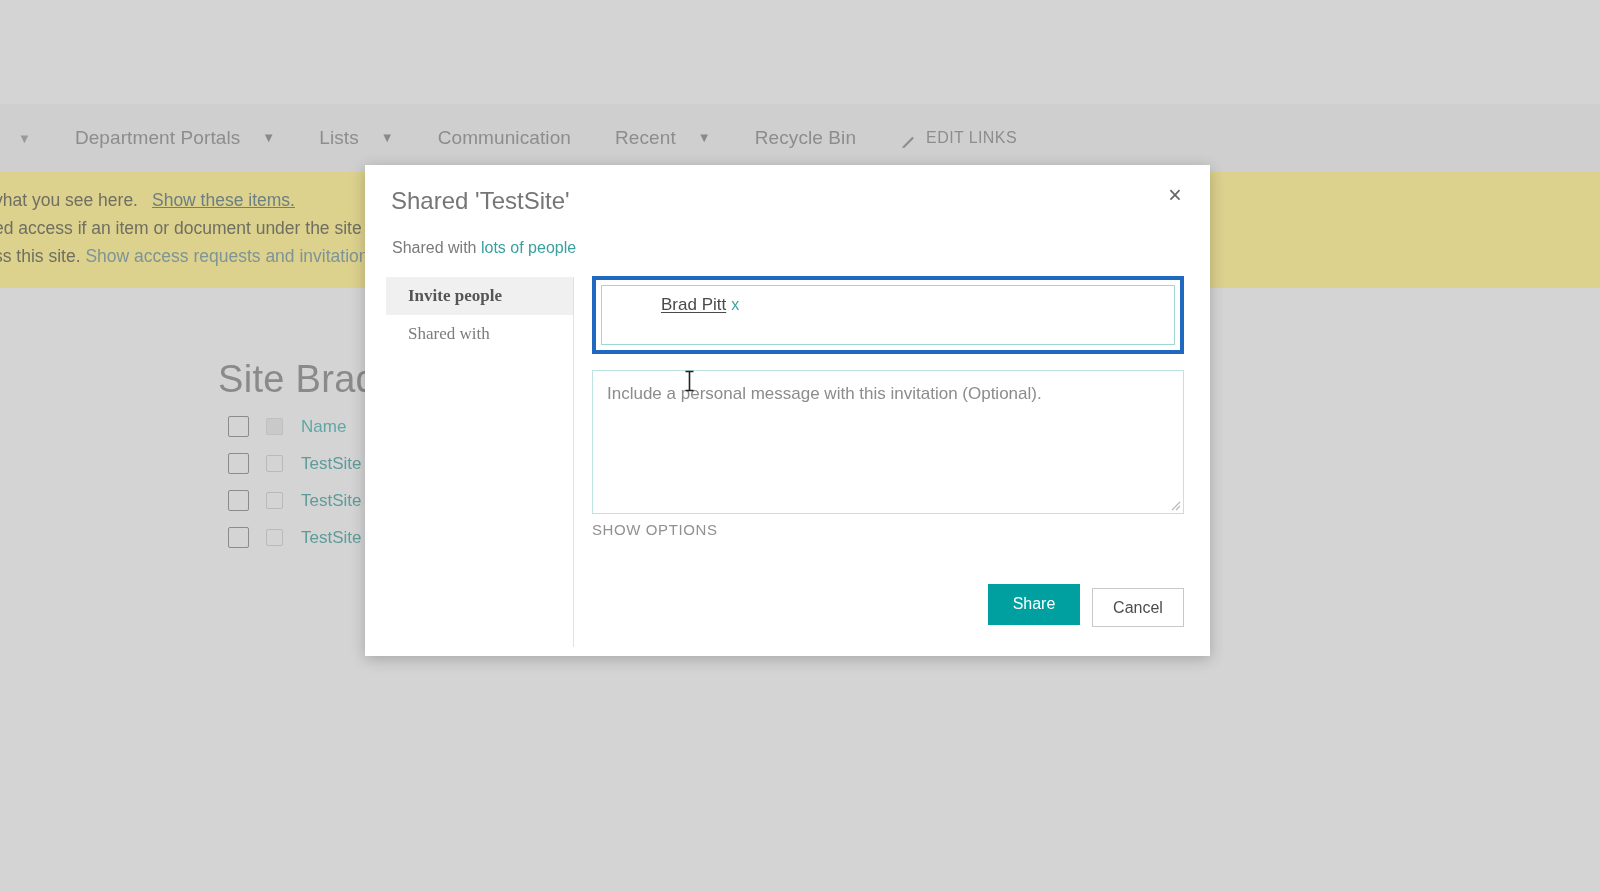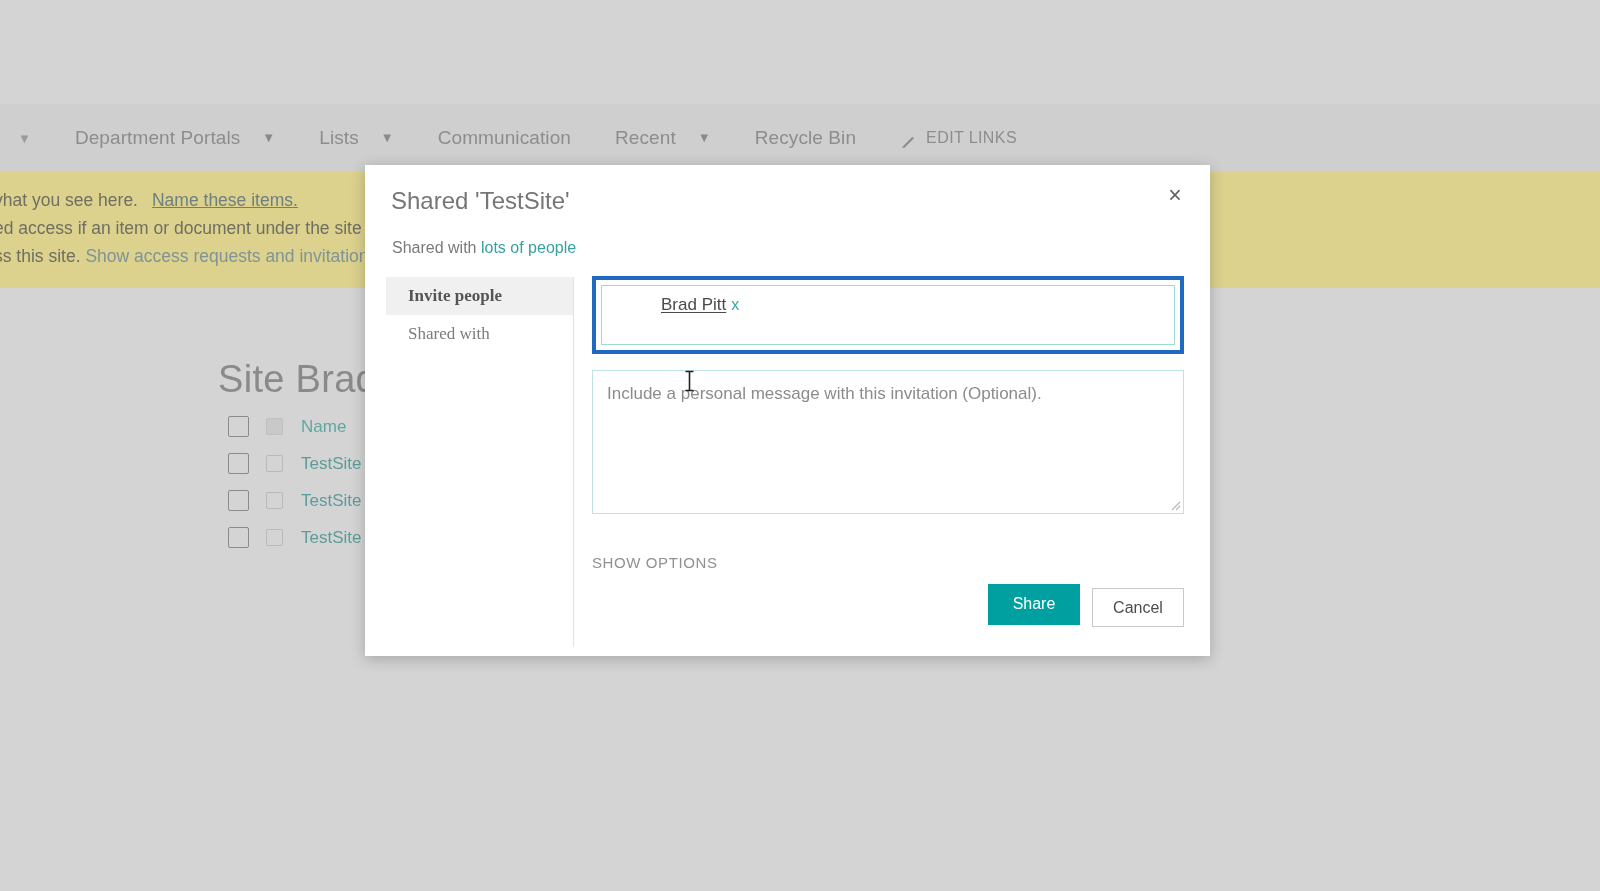--- a/index.html
+++ b/index.html
@@ -321,21 +321,21 @@
     position: absolute;
     right: 2px;
     bottom: 2px;
     width: 12px;
     height: 12px;
     cursor: nwse-resize;
   }
   .resize-grip svg { display: block; }
 
   .show-options {
-    margin-top: 40px;
+    margin-top: 7px;
     font-size: 15px;
     color: #919191;
     letter-spacing: 0.6px;
     cursor: pointer;
     display: inline-block;
   }
 
   .button-row {
     position: absolute;
     left: 227px;
@@ -415,21 +415,21 @@
     <span class="pencil-icon">
       <svg viewBox="0 0 18 18" width="18" height="18" aria-hidden="true">
         <path d="M3 14.2 L12.4 4.8 L13.9 6.3 L4.5 15.7 L2.4 16 Z" fill="#8d8d8d"></path>
       </svg>
     </span>
     <span class="edit-links-label">EDIT LINKS</span>
   </div>
 
   <div class="notice-banner">
     <div class="notice-line">
-      <span>vhat you see here.</span><span class="notice-link">Name these items.</span>
+      <span>vhat you see here.</span><span class="notice-link">Show these items.</span>
     </div>
     <div class="notice-line">ed access if an item or document under the site</div>
     <div class="notice-line">
       <span>ss this site.</span>
       <span class="notice-link-plain">Show access requests and invitation</span>
     </div>
   </div>
 
   <div class="bg-heading">Site Brad</div>
 

